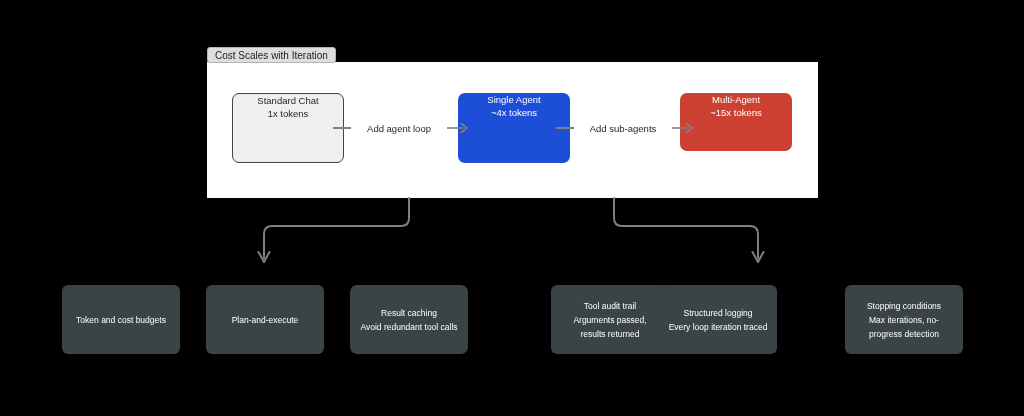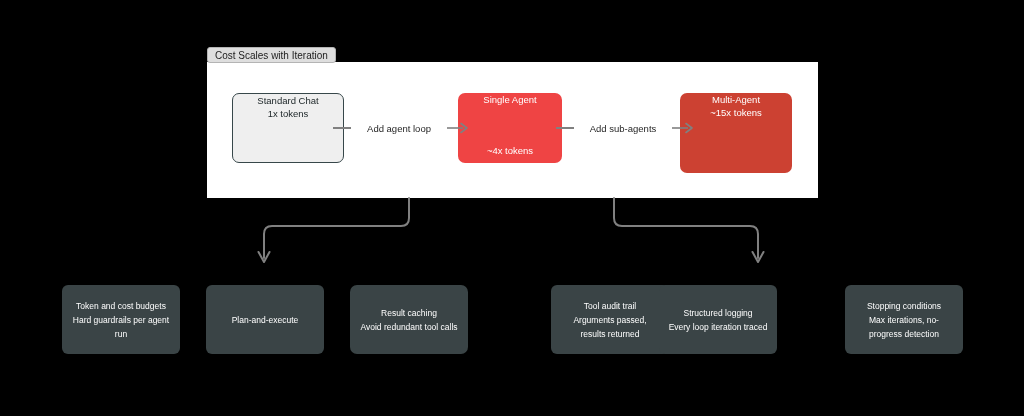--- a/index.html
+++ b/index.html
@@ -62,31 +62,30 @@
     top: 93px;
     width: 112px;
     height: 70px;
     background: #efefef;
     border: 1.6px solid #37474a;
     color: #20292b;
   }
   #stage-single-agent {
     left: 458px;
     top: 93px;
-    width: 104px;
+    width: 112px;
     height: 70px;
-    background: #ef4444;
+    background: #1d4ed8;
     color: #ffffff;
-    gap: 38px;
   }
   #stage-multi-agent {
     left: 680px;
     top: 93px;
     width: 112px;
-    height: 80px;
+    height: 58px;
     background: #cc4132;
     color: #ffffff;
   }
 
   
   .transition {
     position: absolute;
     top: 113px;
     height: 30px;
     display: flex;
@@ -193,21 +192,20 @@
 
   <path d="M409 198 V218 Q409 226 401 226 H272 Q264 226 264 234 V258" stroke="#808080" stroke-width="2" fill="none" stroke-linecap="round"></path>
   <path d="M258.5 252 L264 262 L269.5 252" stroke="#808080" stroke-width="2" fill="none" stroke-linecap="round" stroke-linejoin="round"></path>
 
   <path d="M614 198 V218 Q614 226 622 226 H750 Q758 226 758 234 V258" stroke="#808080" stroke-width="2" fill="none" stroke-linecap="round"></path>
   <path d="M752.5 252 L758 262 L763.5 252" stroke="#808080" stroke-width="2" fill="none" stroke-linecap="round" stroke-linejoin="round"></path>
 </svg>
 
 <div class="practice-card" style="left:62px;">
   <span class="practice-title">Token and cost budgets</span>
-  <span class="practice-desc">Hard guardrails per agent run</span>
 </div>
 <div class="practice-card" style="left:206px;">
   <span class="practice-title">Plan-and-execute</span>
 </div>
 <div class="practice-card" style="left:350px;border-radius:7px;">
   <span class="practice-title">Result caching</span>
   <span class="practice-desc">Avoid redundant tool calls</span>
 </div>
 <div class="practice-card" style="left:551px;">
   <span class="practice-title">Tool audit trail</span>

